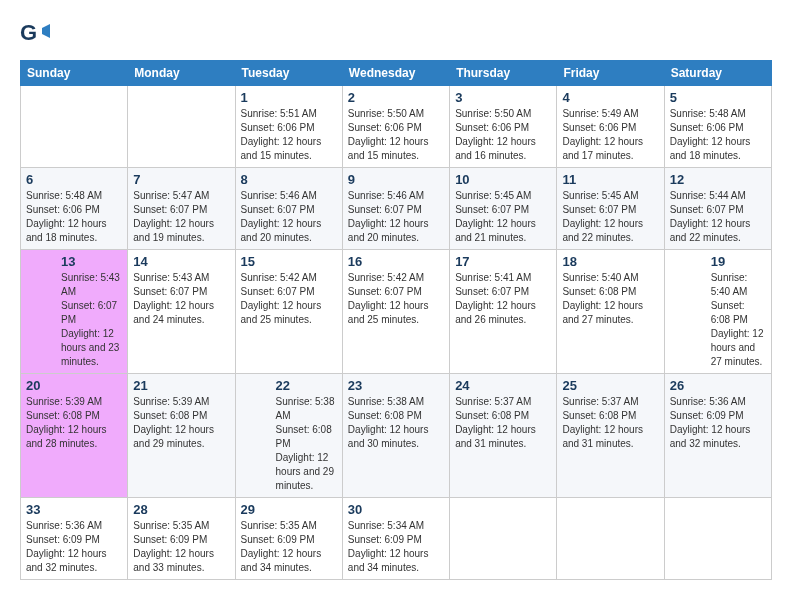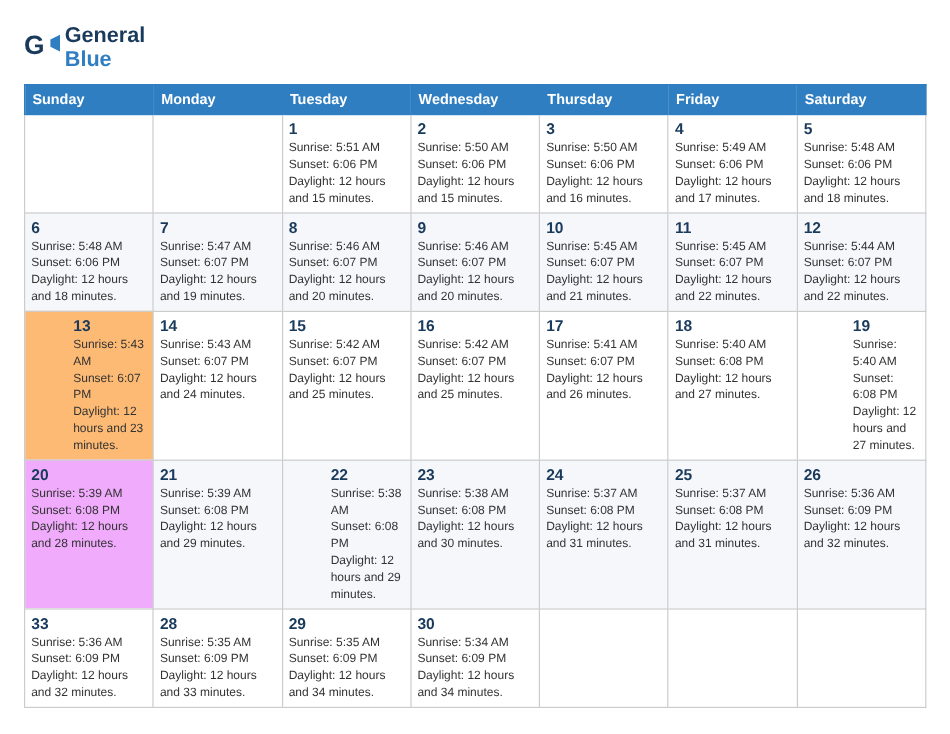--- a/index.html
+++ b/index.html
@@ -84,24 +84,20 @@
   </style>
 </head>
 <body>
 
 <div class="header">
   <div class="logo">
     <svg class="logo-icon" viewBox="0 0 30 30">
       <text x="0" y="20" font-size="22" font-weight="bold" fill="#1a3a5c">G</text>
       <polygon points="22,8 30,4 30,18 22,14" fill="#2e7ec1"></polygon>
     </svg>
-    <div class="logo-text">
-      <div>General</div>
-      <div><span class="blue">Blue</span></div>
-    </div>
   </div>
   <div class="title-block">
     <div class="month-title"></div>
     <div class="location-title"></div>
   </div>
 </div>
 
 <table class="calendar">
   <thead>
     <tr id="header-row">
@@ -187,21 +183,21 @@
 Daylight: 12 hours and 22 minutes.</div>
         </td>
         <td style="background: rgb(245, 247, 250);">
           <div class="day-num">12</div>
           <div class="day-info" style="white-space: pre-line;">Sunrise: 5:44 AM
 Sunset: 6:07 PM
 Daylight: 12 hours and 22 minutes.</div>
         </td>
       </tr>
       <tr>
-        <td style="background: #fdba74; padding-left: 40px;">
+        <td style="background: #f0abfc; padding-left: 40px;">
           <div class="day-num">13</div>
           <div class="day-info" style="white-space: pre-line;">Sunrise: 5:43 AM
 Sunset: 6:07 PM
 Daylight: 12 hours and 23 minutes.</div>
         </td>
         <td style="background: rgb(255, 255, 255);">
           <div class="day-num">14</div>
           <div class="day-info" style="white-space: pre-line;">Sunrise: 5:43 AM
 Sunset: 6:07 PM
 Daylight: 12 hours and 24 minutes.</div>

